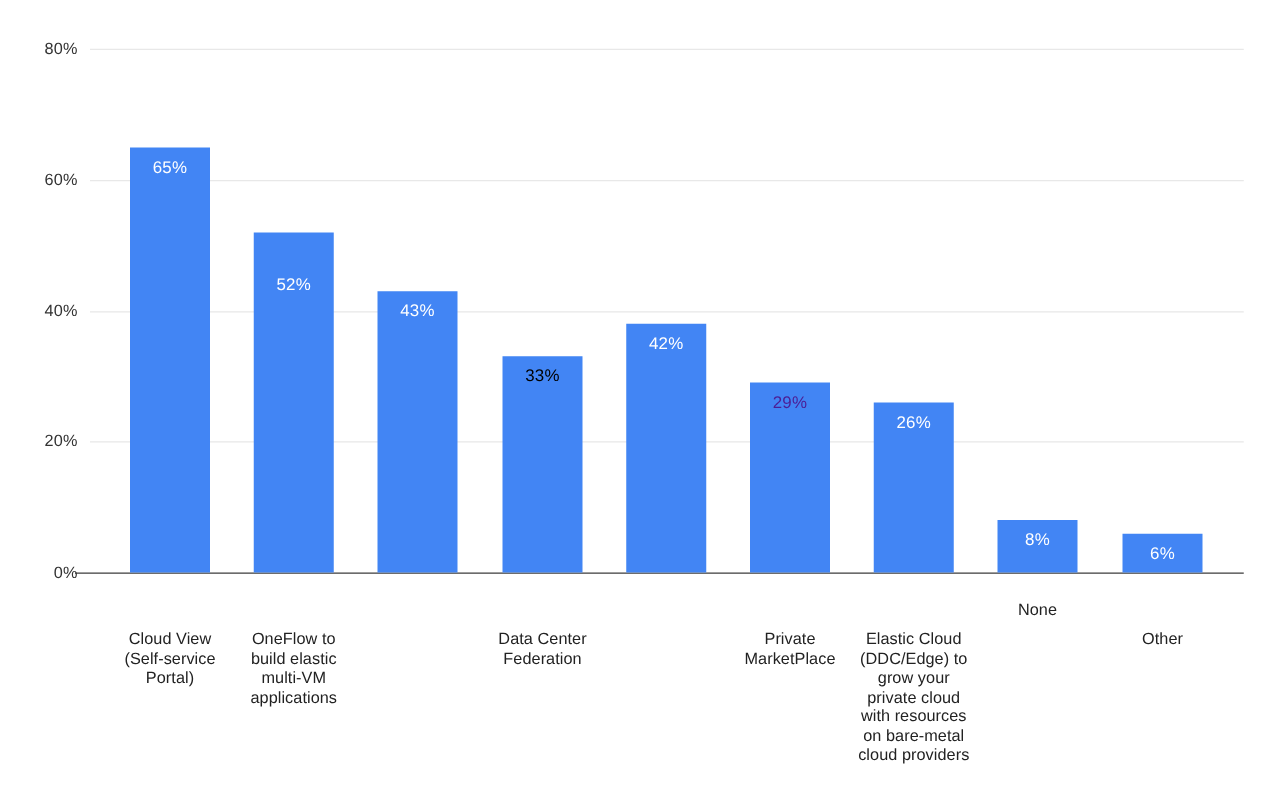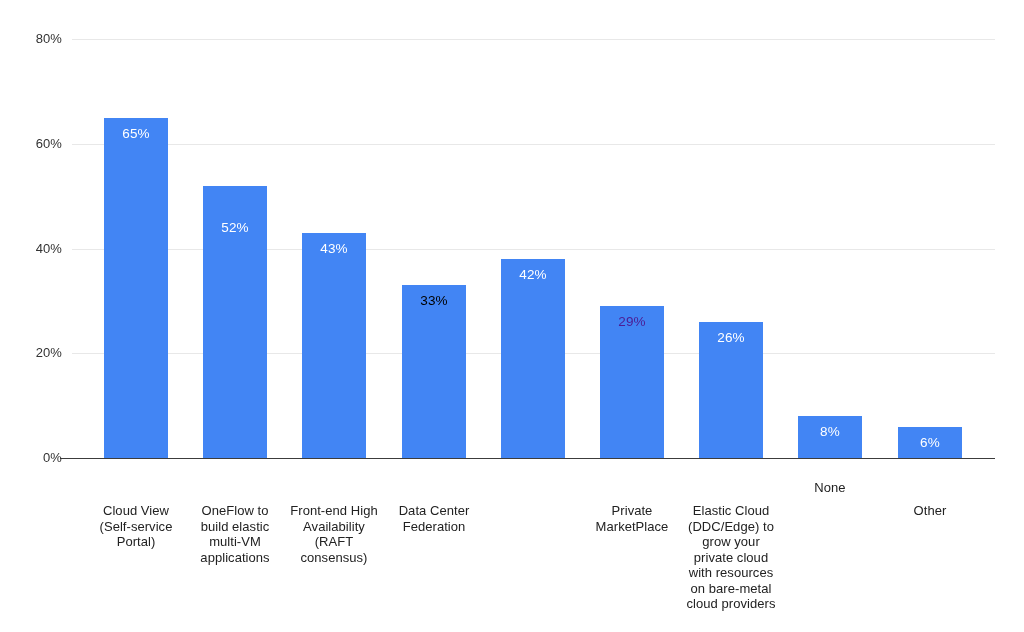--- a/index.html
+++ b/index.html
@@ -116,21 +116,20 @@
         <div class="cat-label" style="top: 471px;">Cloud View (Self-service Portal)</div>
       </div>
       <div class="bar-slot" style="left: 203px; width: 64px;">
         <div class="bar" title="OneFlow to build elastic multi-VM applications: 52%" style="height: 272px; top: 186px; background: rgb(66, 133, 244);"></div>
         <div class="bar-value" style="top: 195px; color: rgb(255, 255, 255); margin-top: 26px;">52%</div>
         <div class="cat-label" style="top: 471px;">OneFlow to build elastic multi-VM applications</div>
       </div>
       <div class="bar-slot" style="left: 302px; width: 64px;">
         <div class="bar" title="Front-end High Availability (RAFT consensus): 43%" style="height: 225px; top: 233px; background: rgb(66, 133, 244);"></div>
         <div class="bar-value" style="top: 242px; color: rgb(255, 255, 255);">43%</div>
-        <div class="cat-label" style="top: 471px;">Front-end High Availability (RAFT consensus)</div>
       </div>
       <div class="bar-slot" style="left: 402px; width: 64px;">
         <div class="bar" title="Data Center Federation: 33%" style="height: 173px; top: 285px; background: rgb(66, 133, 244);"></div>
         <div class="bar-value" style="top: 294px; color: #000000;">33%</div>
         <div class="cat-label" style="top: 471px;">Data Center Federation</div>
       </div>
       <div class="bar-slot" style="left: 501px; width: 64px;">
         <div class="bar" title="Public cloud connectors for hybrid cloud computing: 38%" style="height: 199px; top: 259px; background: rgb(66, 133, 244);"></div>
         <div class="bar-value" style="top: 268px; color: rgb(255, 255, 255);">42%</div>
       </div>

